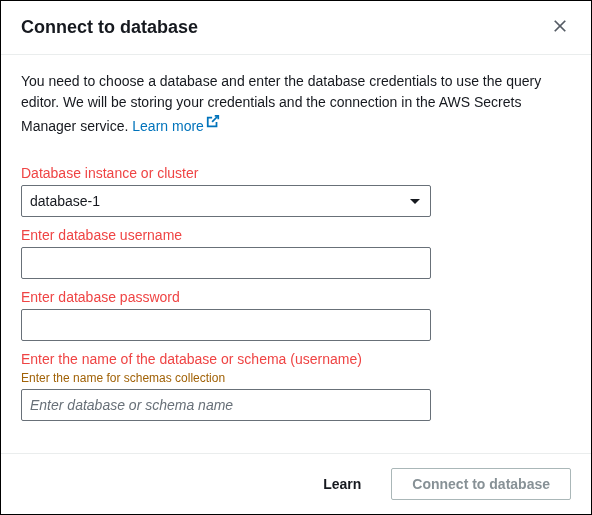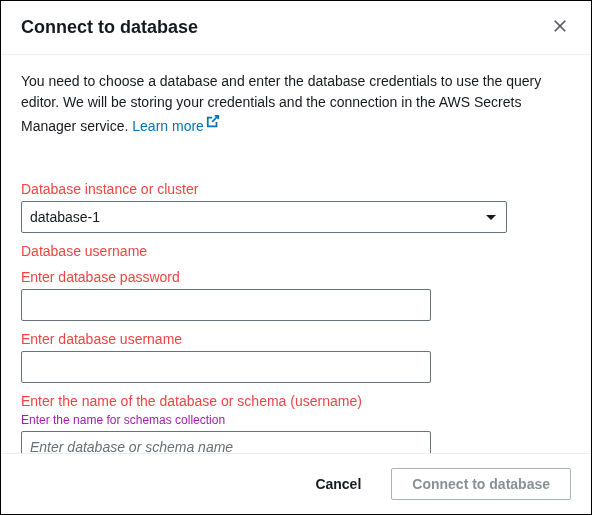--- a/index.html
+++ b/index.html
@@ -51,21 +51,21 @@
     }
     .modal-body {
       flex: 1;
       padding: 16px 20px 8px 20px;
       overflow-y: auto;
     }
     .description {
       font-size: 14px;
       line-height: 1.5;
       color: #16191f;
-      margin-bottom: 44px;
+      margin-bottom: 28px;
     }
     .link {
       color: #0073bb;
       text-decoration: none;
       cursor: pointer;
     }
     .ext-icon {
       display: inline-block;
       vertical-align: text-bottom;
       margin-left: 2px;
@@ -81,27 +81,27 @@
       margin-bottom: 10px;
     }
     .form-label {
       display: block;
       font-size: 14px;
       color: #ef4444;
       margin-bottom: 4px;
     }
     .form-hint {
       font-size: 12px;
-      color: #a21caf;
+      color: #a16207;
       margin-top: 2px;
       margin-bottom: 4px;
     }
     .select-wrapper {
       position: relative;
-      width: 486px;
+      width: 410px;
     }
     .select {
       width: 100%;
       height: 32px;
       padding: 4px 30px 4px 8px;
       border: 1px solid #687078;
       border-radius: 2px;
       background: #fff;
       font-size: 14px;
       color: #16191f;
@@ -200,39 +200,38 @@
         </button>
         <span class="select-caret">
           <svg viewBox="0 0 12 8">
               <path d="M1 1 L6 6 L11 1 Z"></path>
             </svg>
         </span>
       </div>
     </div>
 
     <div class="form-group">
-      <label class="form-label">Database username</label>
+    </div>
+
+    <div class="form-group">
+      <label class="form-label">Enter database username</label>
+      <input type="text" class="text-input" value="" style="">
     </div>
 
     <div class="form-group">
       <label class="form-label">Enter database password</label>
       <input type="password" class="text-input" value="" style="">
-    </div>
-
-    <div class="form-group">
-      <label class="form-label">Enter database username</label>
-      <input type="text" class="text-input" value="" style="">
     </div>
 
     <div class="form-group">
       <label class="form-label">Enter the name of the database or schema (username)</label>
       <div class="form-hint">Enter the name for schemas collection</div>
       <input type="text" class="text-input" placeholder="Enter database or schema name" style="">
     </div>
 
   </div>
 
   <div class="modal-footer">
-    <button class="btn btn-link">Cancel</button>
+    <button class="btn btn-link">Learn</button>
     <button class="btn btn-outline">Connect to database</button>
   </div>
 
 </div>
 
 </body></html>

